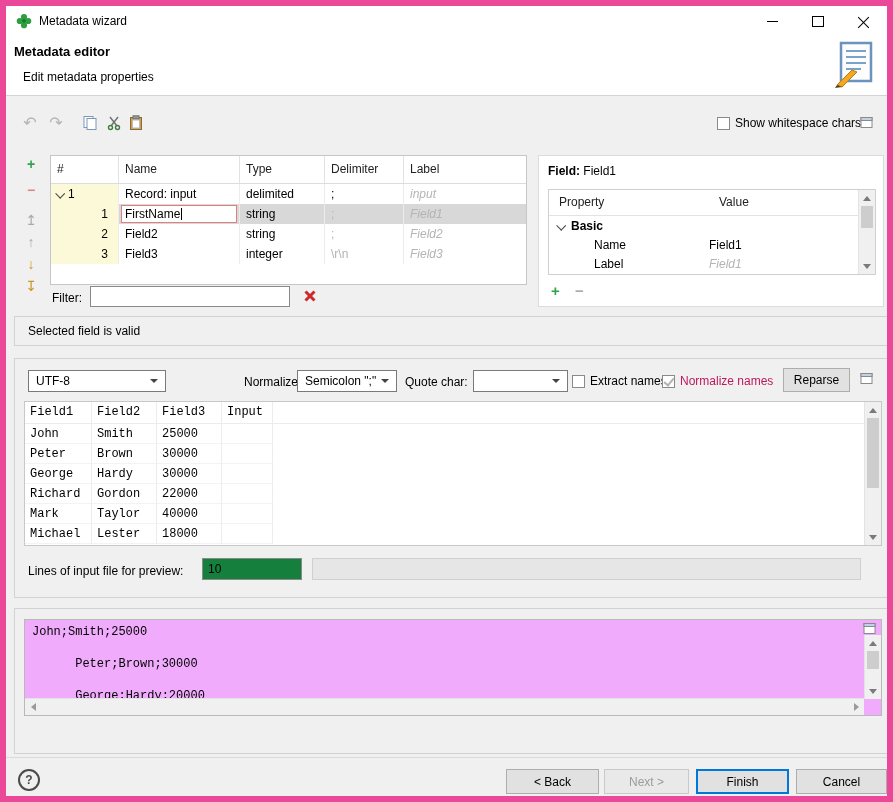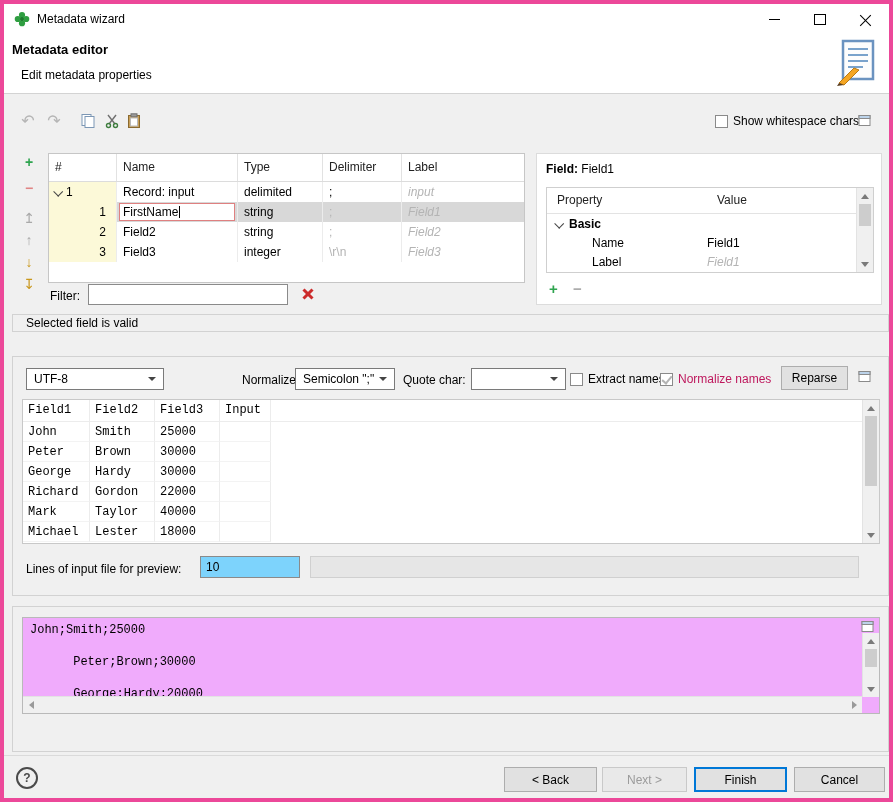--- a/index.html
+++ b/index.html
@@ -1,16 +1,16 @@
 <!DOCTYPE html>
 <html><head>
 <meta charset="utf-8">
 <style>
   html,body{margin:0;padding:0;background:#e8e8e8;font-family:"Liberation Sans",sans-serif;}
-  .win{position:relative;width:893px;height:802px;background:#f0f0f0;border:4px solid #ec4899;
+  .win{position:relative;width:893px;height:802px;background:#f0f0f0;border:6px solid #ec4899;
        box-sizing:border-box;overflow:hidden;font-size:12px;color:#000;}
   
   .titlebar{position:absolute;left:0;top:0;width:100%;height:30px;background:#fff;}
   .app-icon{position:absolute;left:10px;top:7px;}
   .win-title{position:absolute;left:33px;top:8px;font-size:12px;}
   .wc{position:absolute;right:0;top:0;display:flex;}
   .wc-btn{width:46px;height:30px;display:flex;align-items:center;justify-content:center;}
   .gl-min{width:11px;height:1px;background:#000;}
   .gl-max{width:10px;height:9px;border:1px solid #000;}
   .gl-close{position:relative;width:12px;height:12px;}
@@ -69,42 +69,42 @@
   .hscroll{position:absolute;height:17px;background:#f0f0f0;border-top:1px solid #e3e3e3;display:flex;box-sizing:border-box;}
   .sb-btn{height:16px;width:100%;display:flex;align-items:center;justify-content:center;flex:none;}
   .sb-btn-h{width:16px;height:100%;display:flex;align-items:center;justify-content:center;flex:none;}
   .sb-track{flex:1;position:relative;}
   .sb-thumb{position:absolute;left:2px;right:2px;background:#cdcdcd;}
   .tri-up{width:0;height:0;border-left:4px solid transparent;border-right:4px solid transparent;border-bottom:5px solid #7a7a7a;}
   .tri-down{width:0;height:0;border-left:4px solid transparent;border-right:4px solid transparent;border-top:5px solid #7a7a7a;}
   .tri-left{width:0;height:0;border-top:4px solid transparent;border-bottom:4px solid transparent;border-right:5px solid #9a9a9a;}
   .tri-right{width:0;height:0;border-top:4px solid transparent;border-bottom:4px solid transparent;border-left:5px solid #9a9a9a;}
   
-  .statusbox{position:absolute;left:8px;top:310px;width:877px;height:18px;border:1px solid #d2d2d2;
+  .statusbox{position:absolute;left:8px;top:310px;width:877px;height:30px;border:1px solid #d2d2d2;
              box-sizing:border-box;display:flex;align-items:center;padding-left:13px;}
   .group{position:absolute;left:8px;border:1px solid #d2d2d2;box-sizing:border-box;}
   
   .combo{position:absolute;height:22px;background:#fff;border:1px solid #7a7a7a;box-sizing:border-box;
          display:flex;align-items:center;padding:0 7px;}
   .combo .dd{margin-left:auto;width:0;height:0;border-left:4px solid transparent;border-right:4px solid transparent;
              border-top:4px solid #444;}
   .lbl{position:absolute;}
   .btn{position:absolute;background:#e1e1e1;border:1px solid #adadad;box-sizing:border-box;
        display:flex;align-items:center;justify-content:center;font-size:12px;}
   .btn.default{border:1px solid #0078d7;box-shadow:inset 0 0 0 1px #0078d7;}
   .btn.dis{color:#9b9b9b;background:#e9e9e9;border-color:#c9c9c9;}
   
   .pvt{position:absolute;left:18px;top:395px;width:858px;height:145px;background:#fff;border:1px solid #c8c8c8;
        box-sizing:border-box;font-family:"Liberation Mono",monospace;font-size:12px;overflow:hidden;}
   .pv-row{display:flex;height:20px;line-height:20px;}
   .pv-hrow{display:flex;height:21px;line-height:21px;border-bottom:1px solid #ececec;}
   .pv-cell{box-sizing:border-box;padding-left:5px;border-right:1px solid #ececec;flex:none;overflow:hidden;white-space:nowrap;}
   .pc0{width:67px;} .pc1{width:65px;} .pc2{width:65px;} .pc3{width:51px;}
   .pv-row .pv-cell{border-bottom:1px solid #f3f3f3;}
-  .linein{position:absolute;left:196px;top:552px;width:100px;height:22px;border:1px solid #8a8a8a;background:#7dd3fc;
+  .linein{position:absolute;left:196px;top:552px;width:100px;height:22px;border:1px solid #8a8a8a;background:#15803d;
           box-sizing:border-box;font-family:inherit;font-size:12px;padding:0 5px;}
   .graybar{position:absolute;left:306px;top:552px;width:549px;height:22px;background:#e6e6e6;border:1px solid #d0d0d0;box-sizing:border-box;}
   
   .rawbox{position:absolute;left:18px;top:613px;width:858px;height:97px;background:#f0abfc;border:1px solid #b9b9b9;
           box-sizing:border-box;font-family:"Liberation Mono",monospace;font-size:12px;overflow:hidden;}
   .rawlines{position:absolute;left:7px;top:4px;line-height:16px;white-space:pre;}
   
   .footline{position:absolute;left:0;top:751px;width:100%;height:1px;background:#dadada;}
   .help{position:absolute;left:12px;top:763px;width:18px;height:18px;border:2px solid #4a4a4a;border-radius:50%;
         display:flex;align-items:center;justify-content:center;font-weight:bold;color:#4a4a4a;font-size:12px;}

